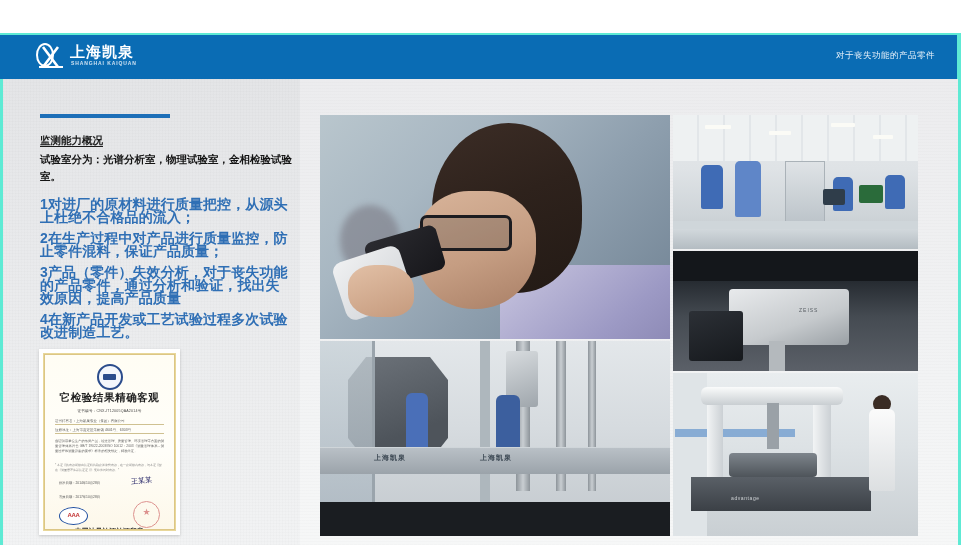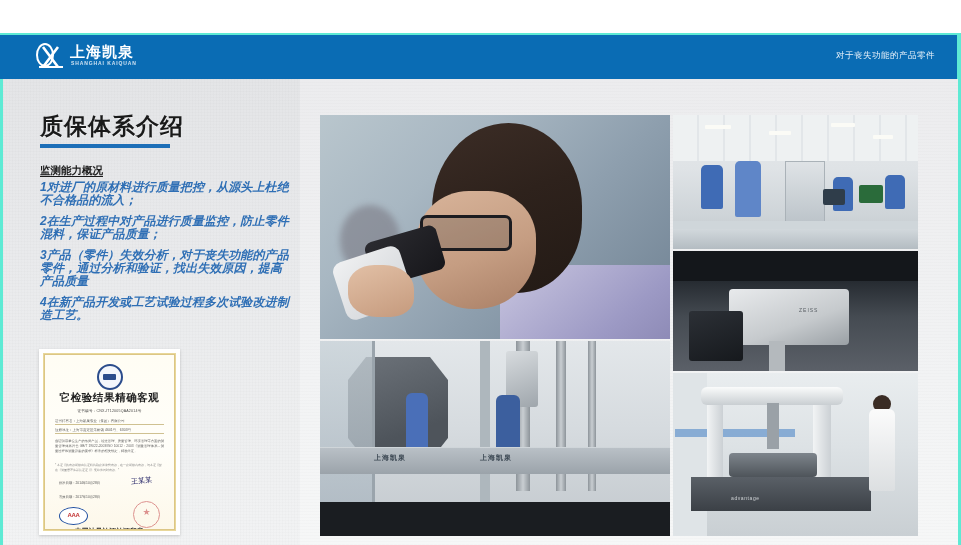--- a/index.html
+++ b/index.html
@@ -61,22 +61,22 @@
   .body-para{
     font-size:10.5px;font-weight:700;color:#1e1e1e;line-height:17px;
     letter-spacing:.1px;margin:0 0 16px 0;text-align:justify;
   }
   .lab-line{
     font-size:10.5px;font-weight:700;color:#141414;line-height:17px;
     margin:0 0 13px 0;
   }
   .num-list{list-style:none;margin:0;padding:0;}
   .num-list li{
-    font-size:12px;font-weight:700;color:#2f6fb5;line-height:13px;
-    margin-bottom:8px;letter-spacing:.1px;font-style:italic;
+    font-size:14px;font-weight:700;color:#2f6fb5;line-height:13px;
+    margin-bottom:8px;letter-spacing:.1px;
   }
 
   
   .cert{
     position:absolute;left:39px;top:316px;width:141px;height:186px;
     background:#ffffff;box-shadow:0 1px 3px rgba(0,0,0,.18);
     padding:0;box-sizing:border-box;
   }
   .cert-inner{
     position:absolute;left:4px;top:4px;right:4px;bottom:4px;
@@ -363,25 +363,25 @@
         <path d="M7 4 L22 24 M22 4 L7 24" stroke="#ffffff" stroke-width="2.6" fill="none"></path>
         <path d="M3 24 L27 24" stroke="#ffffff" stroke-width="2" fill="none"></path>
       </svg>
       <div class="logo-cn">上海凯泉</div>
       <div class="logo-en">SHANGHAI KAIQUAN</div>
     </div>
     <div class="header-slogan">对于丧失功能的产品零件</div>
   </div>
 
   <div class="left-col">
-    <h1 class="page-title">质保体系介绍</h1>
     <div class="title-rule"></div>
 
     <div class="sub-heading">监测能力概况</div>
 
+    <p class="lab-line">试验室分为：光谱分析室，物理试验室，金相检验试验室。</p>
 
     <ul class="num-list">
       <li>1对进厂的原材料进行质量把控，从源头上杜绝不合格品的流入；</li>
       <li>2在生产过程中对产品进行质量监控，防止零件混料，保证产品质量；</li>
       <li>3产品（零件）失效分析，对于丧失功能的产品零件，通过分析和验证，找出失效原因，提高产品质量</li>
       <li>4在新产品开发或工艺试验过程多次试验改进制造工艺。</li>
     </ul>
   </div>
 
   <div class="cert">

